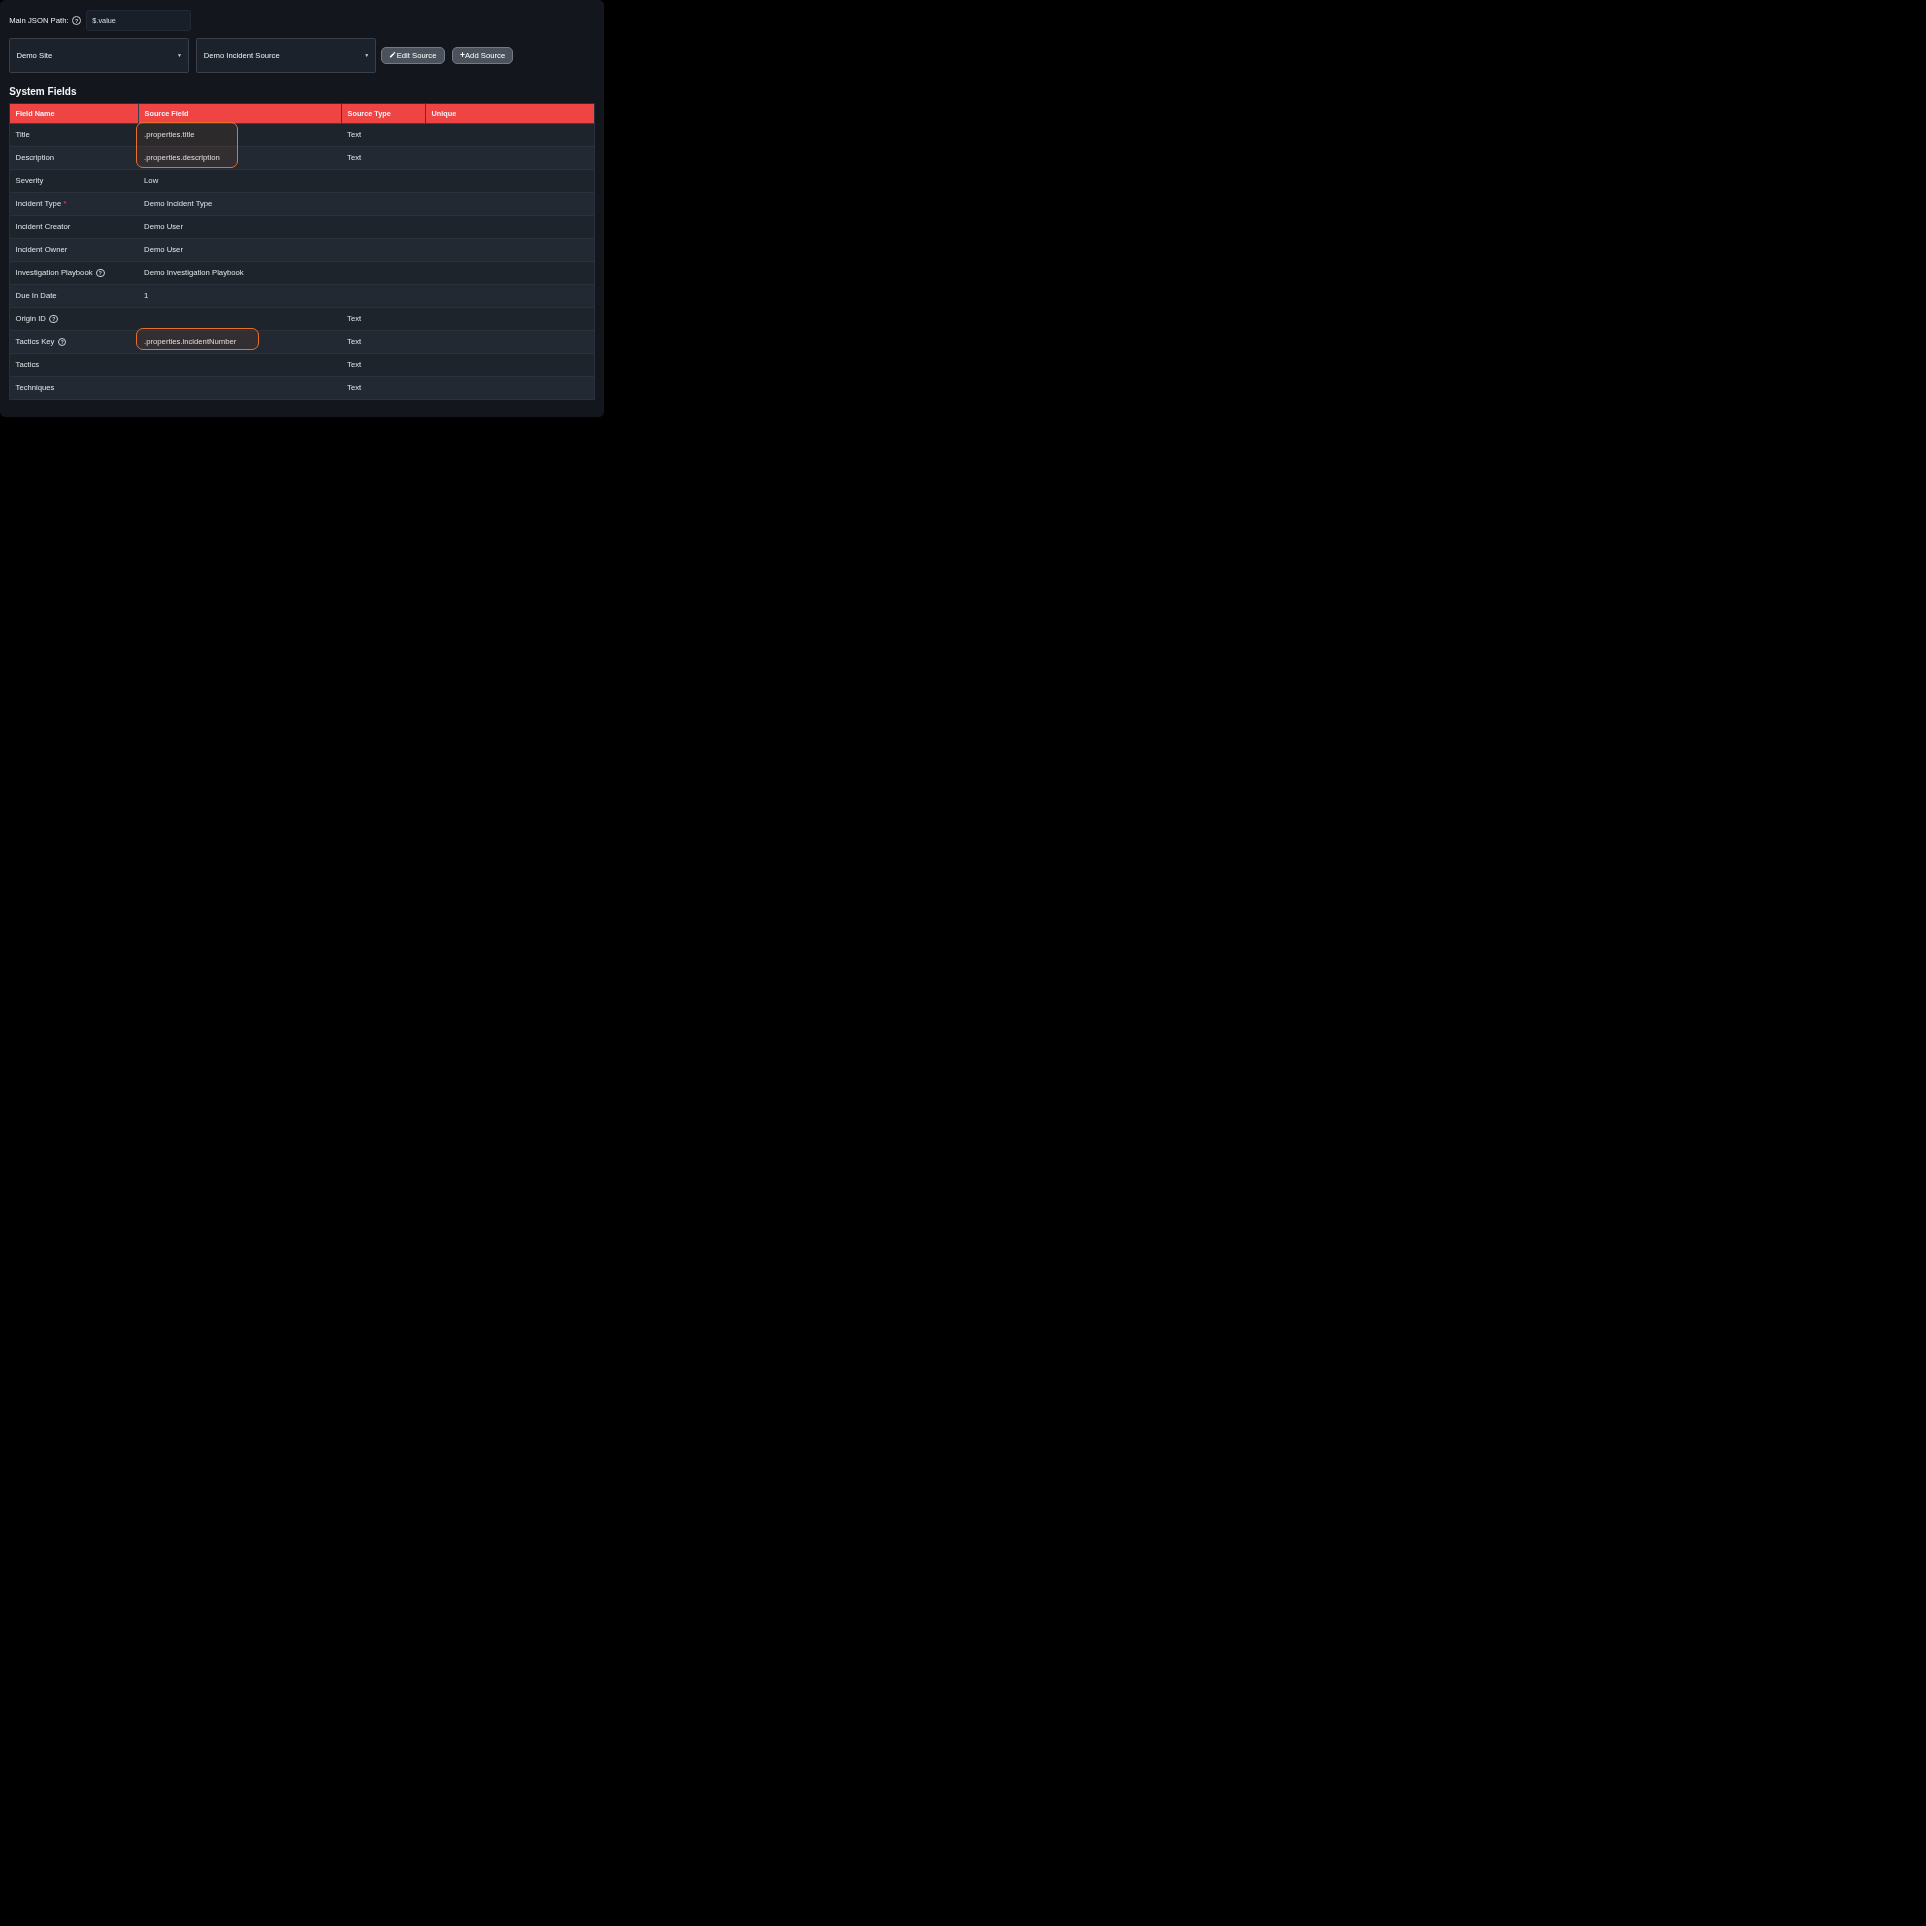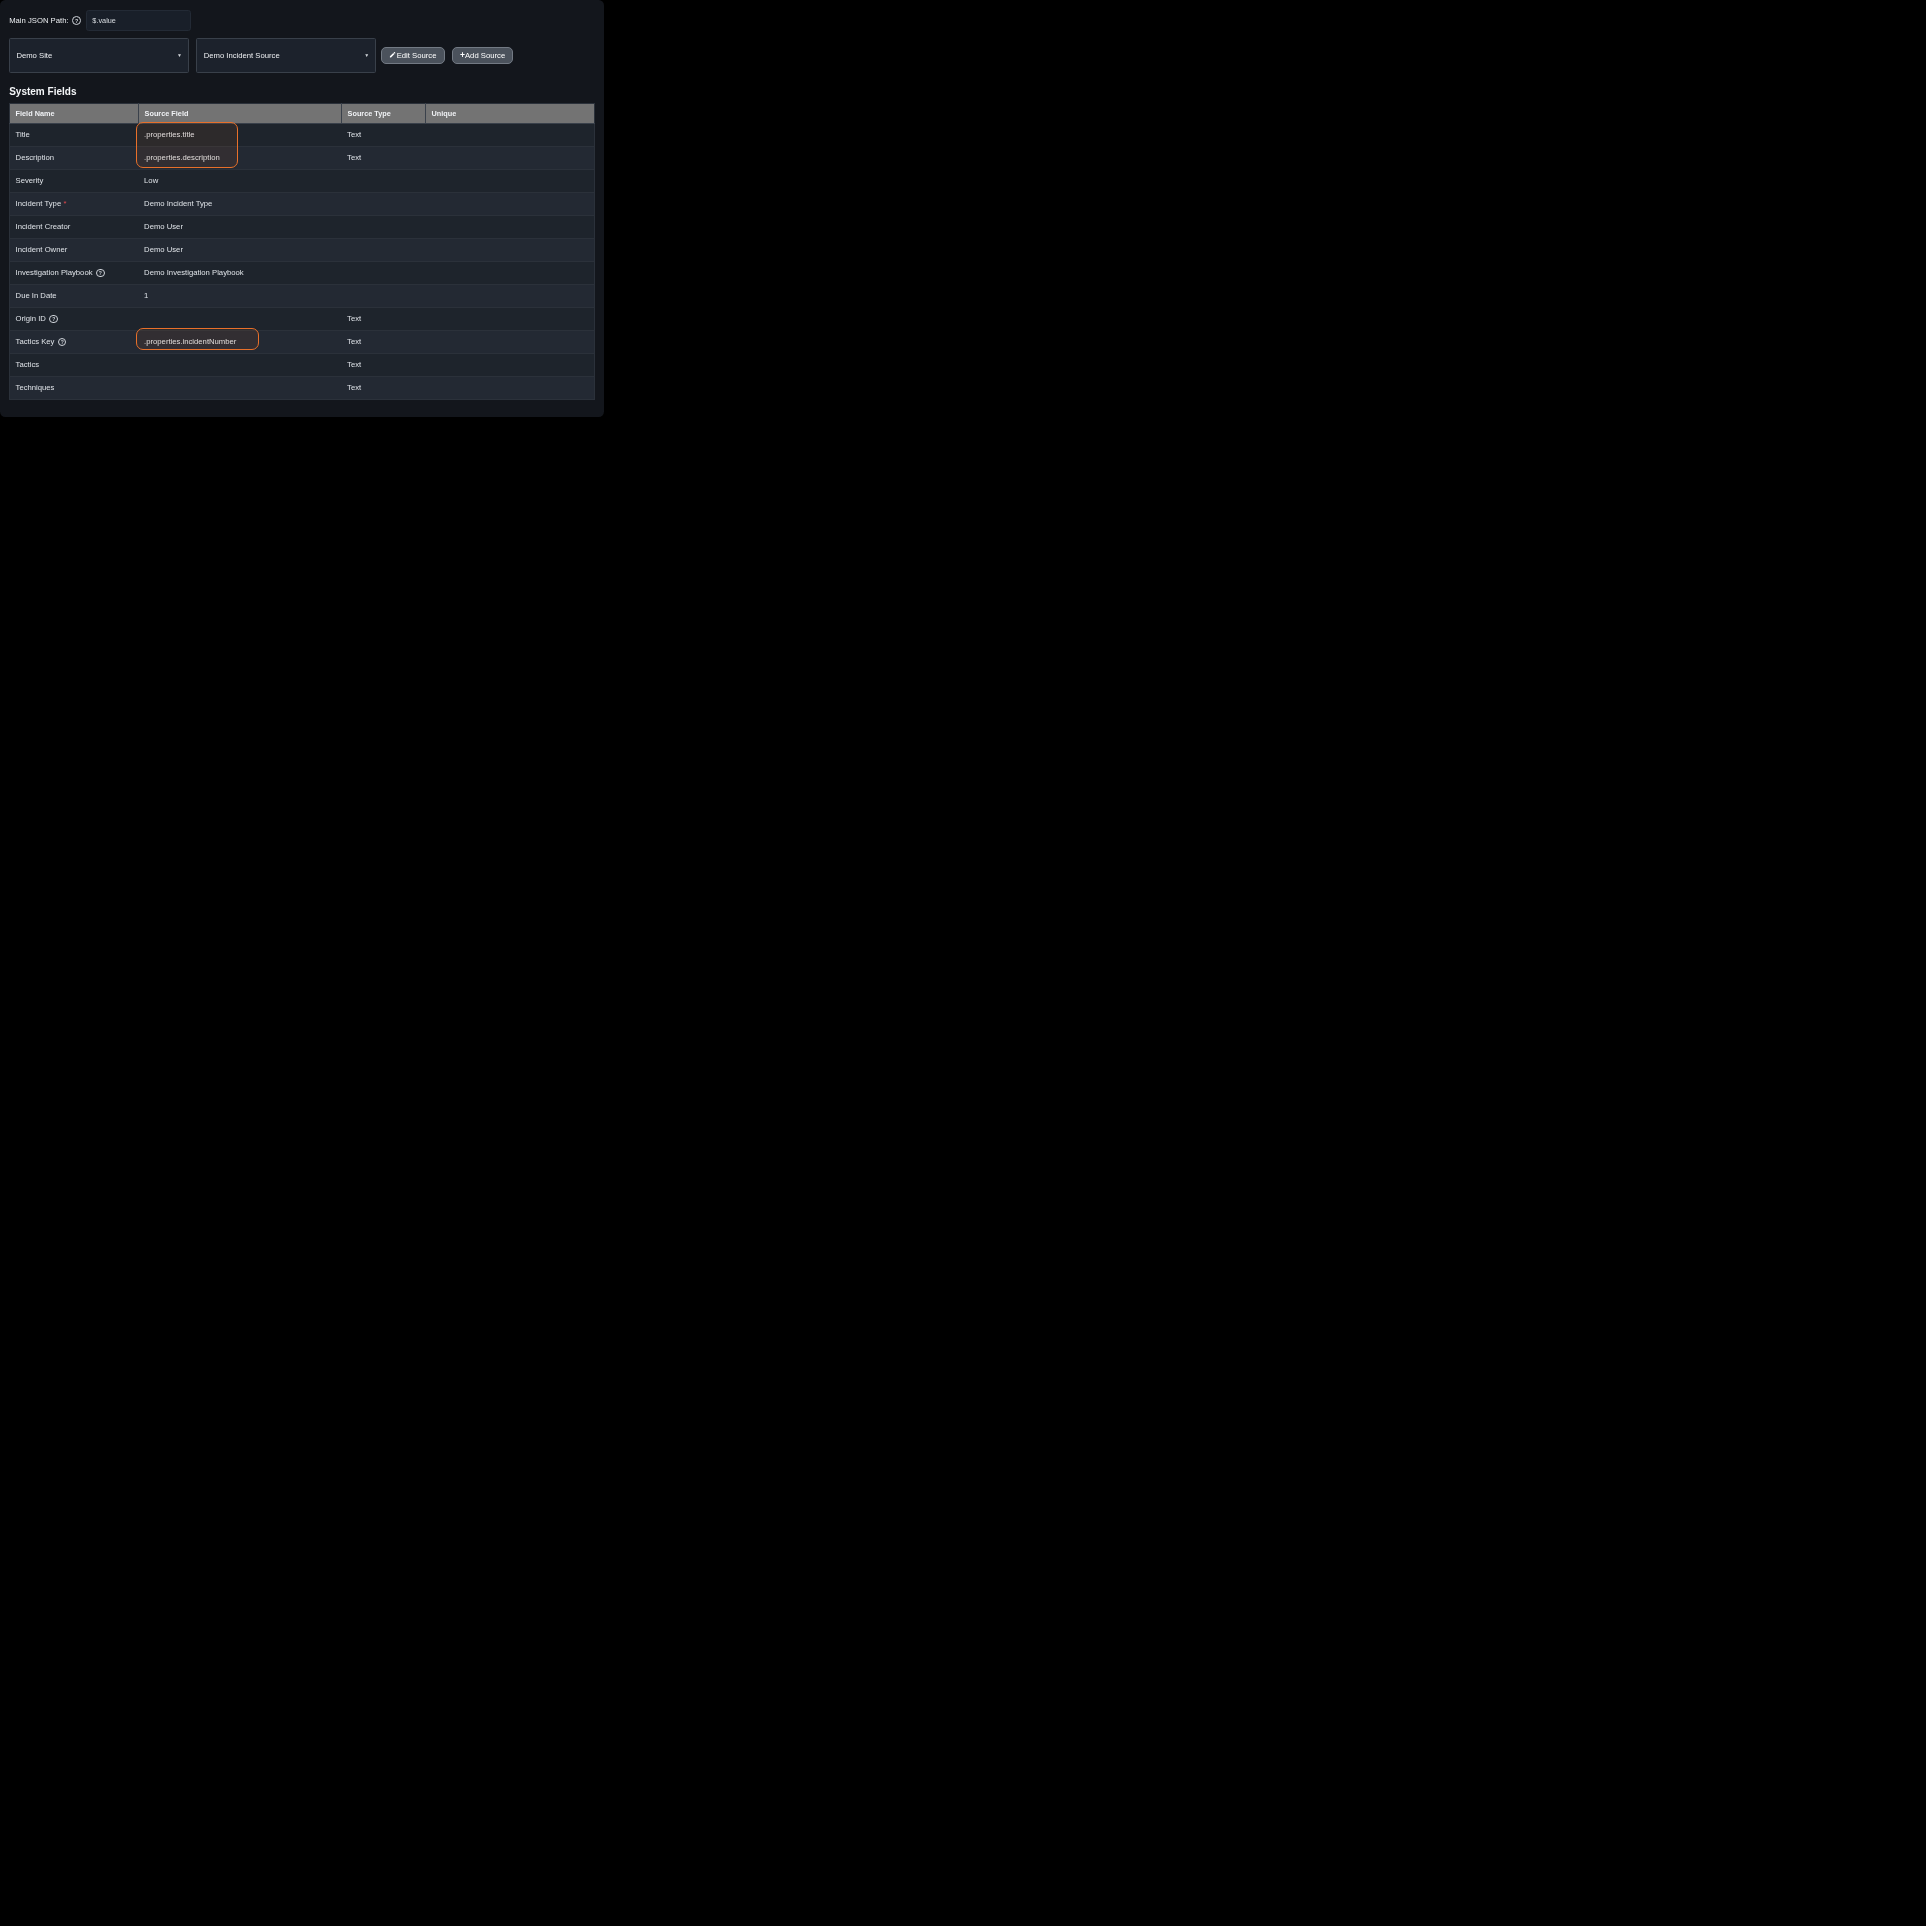--- a/index.html
+++ b/index.html
@@ -53,21 +53,21 @@
   .btn svg { width:7.3px; height:7.3px; }
   .plus-glyph { font-size:8.5px; font-weight:bold; line-height:1; }
 
   
   .section-title { font-size:10px; font-weight:700; color:#f4f6f8; margin:12.7px 9.2px 6.2px; }
 
   
   .table-wrap { margin:0 9.2px; position:relative; }
   table { width:586px; border-collapse:collapse; table-layout:fixed; border:0.4px solid #2b313a; }
   thead th {
-    height:20px; background:#737373; text-align:left; font-size:7.3px; font-weight:bold;
+    height:20px; background:#ef4444; text-align:left; font-size:7.3px; font-weight:bold;
     color:#f0f2f5; padding:0 5.4px; border-bottom:0.4px solid #39404a;
   }
   thead th + th { border-left:0.4px solid #3a414b; }
   tbody td { height:23px; font-size:7.7px; color:#dfe3e8; padding:0 5.4px; border-top:0.4px solid #2b313a; }
   tbody tr:nth-child(odd)  td { background:#1e242c; }
   tbody tr:nth-child(even) td { background:#232933; }
   .required { color:#e5484d; margin-left:2.3px; font-size:7.7px; }
   td .help { width:8.5px; height:8.5px; font-size:5px; }
 
   

